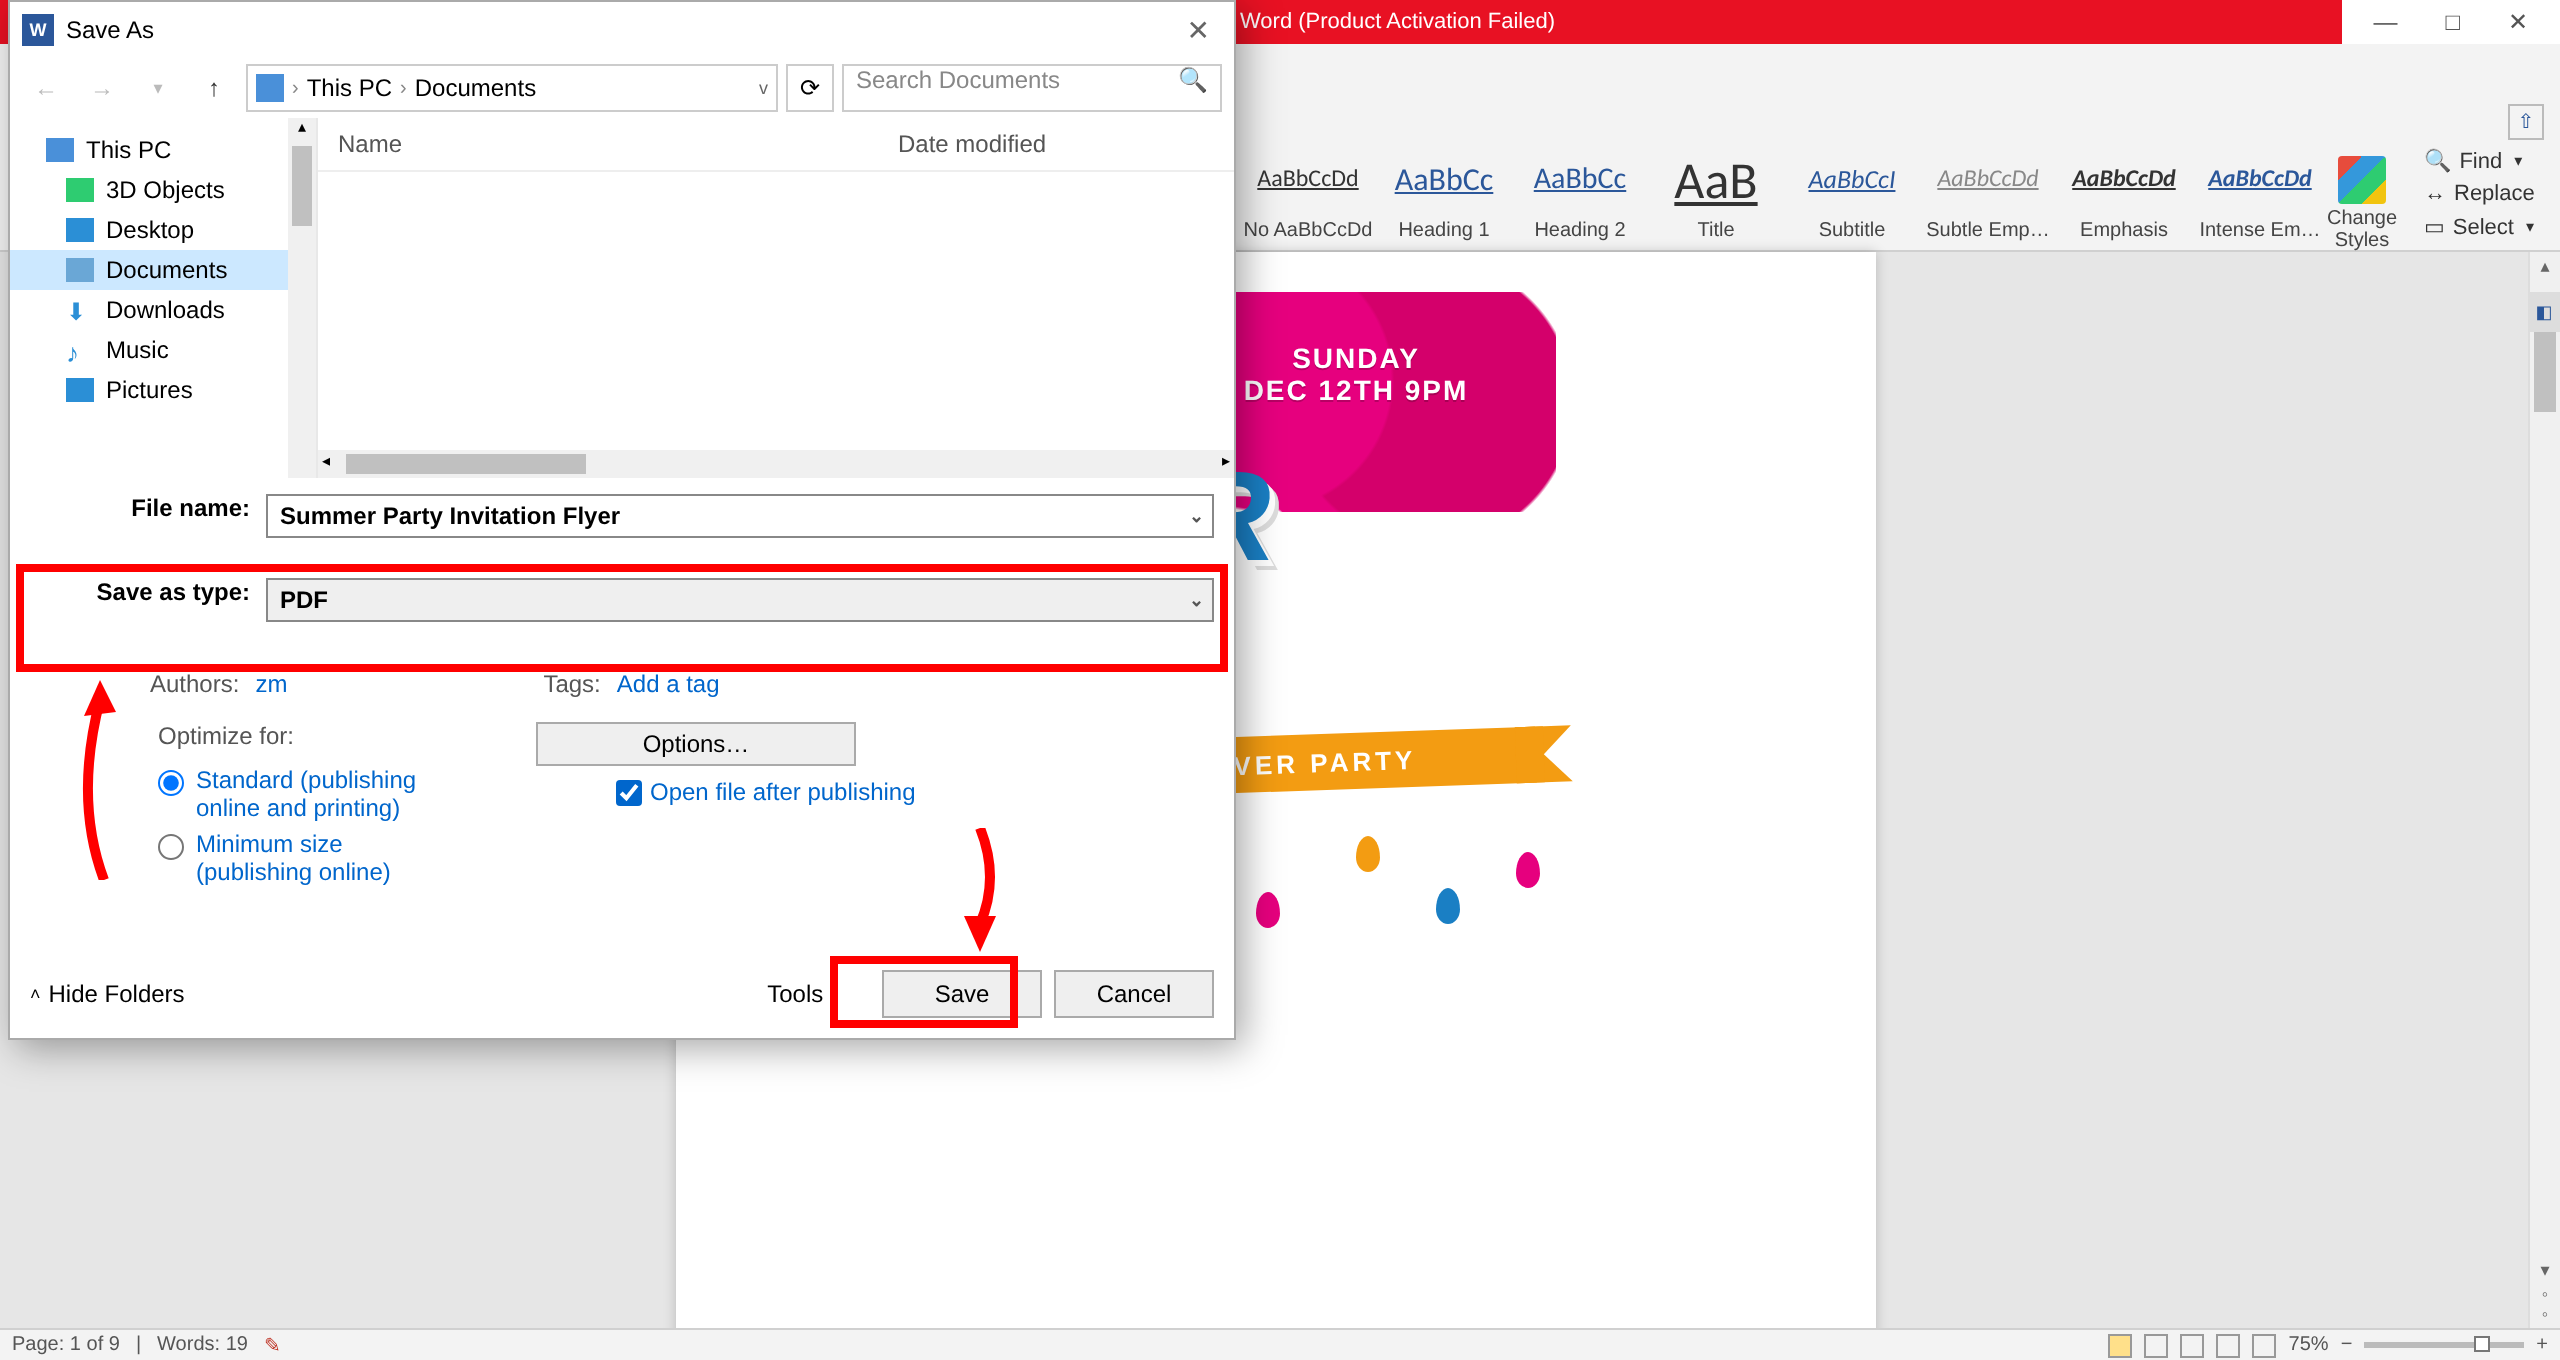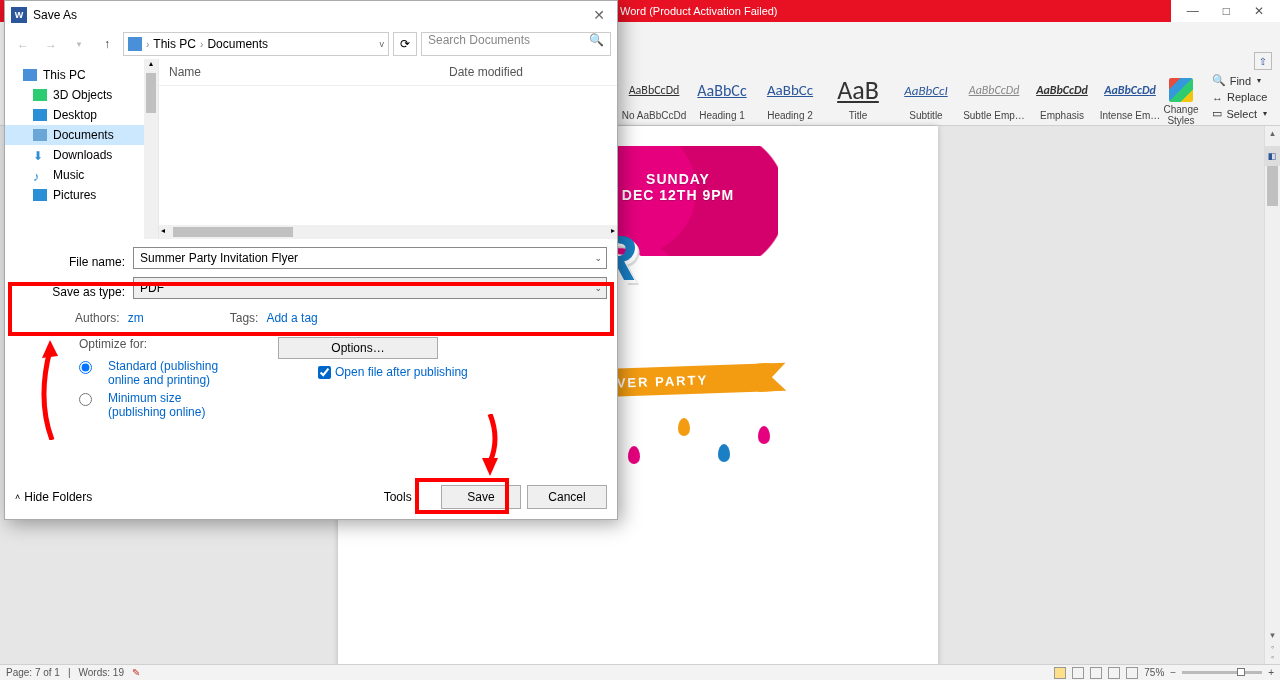--- a/index.html
+++ b/index.html
@@ -101,33 +101,33 @@
 .nav-vsb .th{position:absolute;top:14px;left:2px;right:2px;height:40px;background:#c0c0c0;}
 
 .filepane{flex:1;position:relative;font-size:12px;}
 .filepane .cols{display:flex;padding:6px 10px;color:#555;border-bottom:1px solid #eee;}
 .filepane .cols .c1{width:280px;}
 .filepane .empty{position:absolute;top:50px;left:0;right:0;text-align:center;color:#666;}
 .filepane .hsb{position:absolute;bottom:0;left:0;right:0;height:14px;background:#f0f0f0;}
 .filepane .hsb .th{position:absolute;top:2px;left:14px;width:120px;bottom:2px;background:#c0c0c0;}
 
 .dlg-fields{padding:8px 10px 4px;font-size:12px;}
-.field-row{display:flex;align-items:flex-end;margin-bottom:8px;}
+.field-row{display:flex;align-items:flex-start;margin-bottom:20px;font-weight:bold;}
 .field-row label{width:118px;text-align:right;padding-right:8px;}
 .field-row .combo{flex:1;height:22px;border:1px solid #888;background:#fff;display:flex;align-items:center;padding:0 6px;position:relative;}
 .field-row .combo .dd{position:absolute;right:4px;font-size:9px;color:#555;}
 .meta-row{display:flex;padding:4px 0 0 60px;gap:8px;font-size:12px;}
 .meta-row .k{color:#555;}
 .meta-row .v{color:#0066cc;cursor:pointer;}
 .meta-row.two{justify-content:flex-start;}
-.meta-row .col2{margin-left:78px;display:flex;gap:8px;}
+.meta-row .col2{margin-left:120px;display:flex;gap:8px;}
 
 .opt-section{display:flex;padding:8px 10px 4px 74px;font-size:12px;gap:40px;}
 .opt-left label{color:#555;}
-.radio-opt{display:flex;align-items:flex-start;gap:16px;padding:2px 0;cursor:pointer;}
+.radio-opt{display:flex;align-items:flex-start;gap:6px;padding:2px 0;cursor:pointer;}
 .radio-opt input{margin-top:2px;}
 .radio-opt span{color:#0066cc;max-width:130px;display:inline-block;}
 .opt-right{display:flex;flex-direction:column;gap:6px;}
 .opt-btn{width:160px;height:22px;border:1px solid #aaa;background:#efefef;font-size:12px;cursor:pointer;}
 .chk-row{display:flex;align-items:center;gap:4px;color:#0066cc;padding-left:40px;}
 .chk-row input{accent-color:#0066cc;}
 
 .dlg-footer{position:absolute;bottom:10px;left:10px;right:10px;display:flex;align-items:center;font-size:12px;}
 .dlg-footer .hide{cursor:pointer;display:flex;align-items:center;gap:4px;}
 .dlg-footer .tools{margin-left:auto;margin-right:16px;cursor:pointer;}
@@ -239,21 +239,21 @@
 <div class="vscroll">
   <div class="arr" style="top:2px;">▴</div>
   <div class="thumb"></div>
   <div class="arr" style="bottom:24px;">▾</div>
   <div class="arr" style="bottom:12px;">◦</div>
   <div class="arr" style="bottom:2px;">◦</div>
 </div>
 
 <div class="statusbar">
   <div class="sb-left">
-    <span>Page: 7 of 1</span>
+    <span>Page: 1 of 9</span>
     <span>|</span>
     <span>Words: 19</span>
     <span style="color:#c0392b;">✎</span>
   </div>
   <div class="sb-right">
     <span class="sb-icon" style="background:#ffe08a;"></span>
     <span class="sb-icon"></span>
     <span class="sb-icon"></span>
     <span class="sb-icon"></span>
     <span class="sb-icon"></span>

